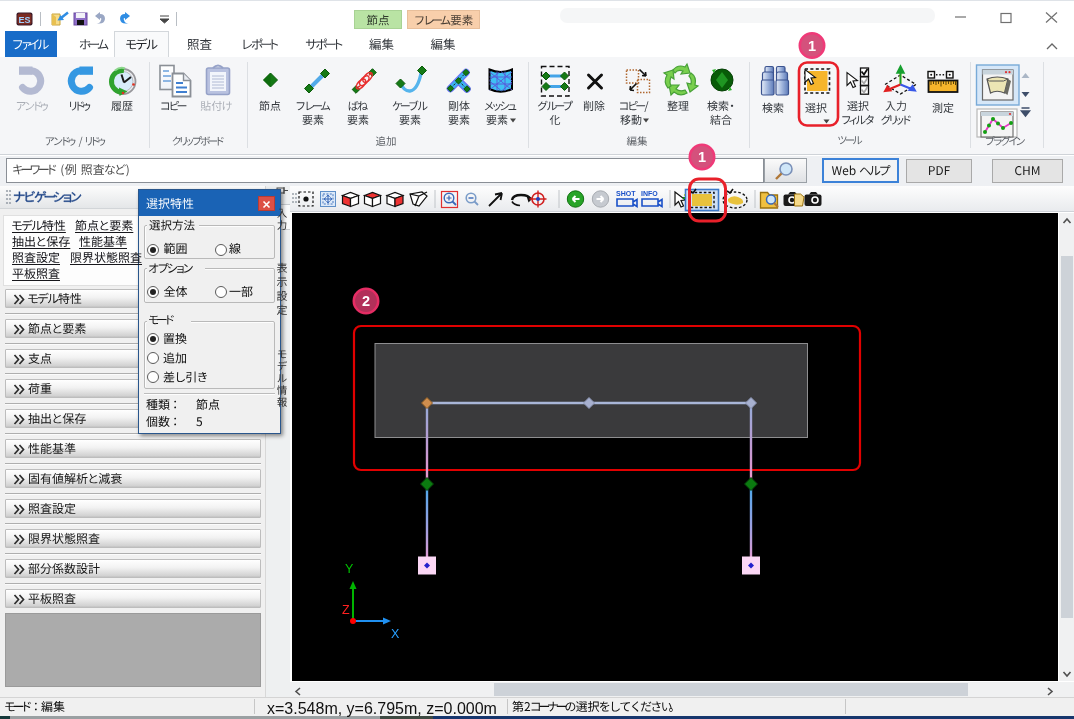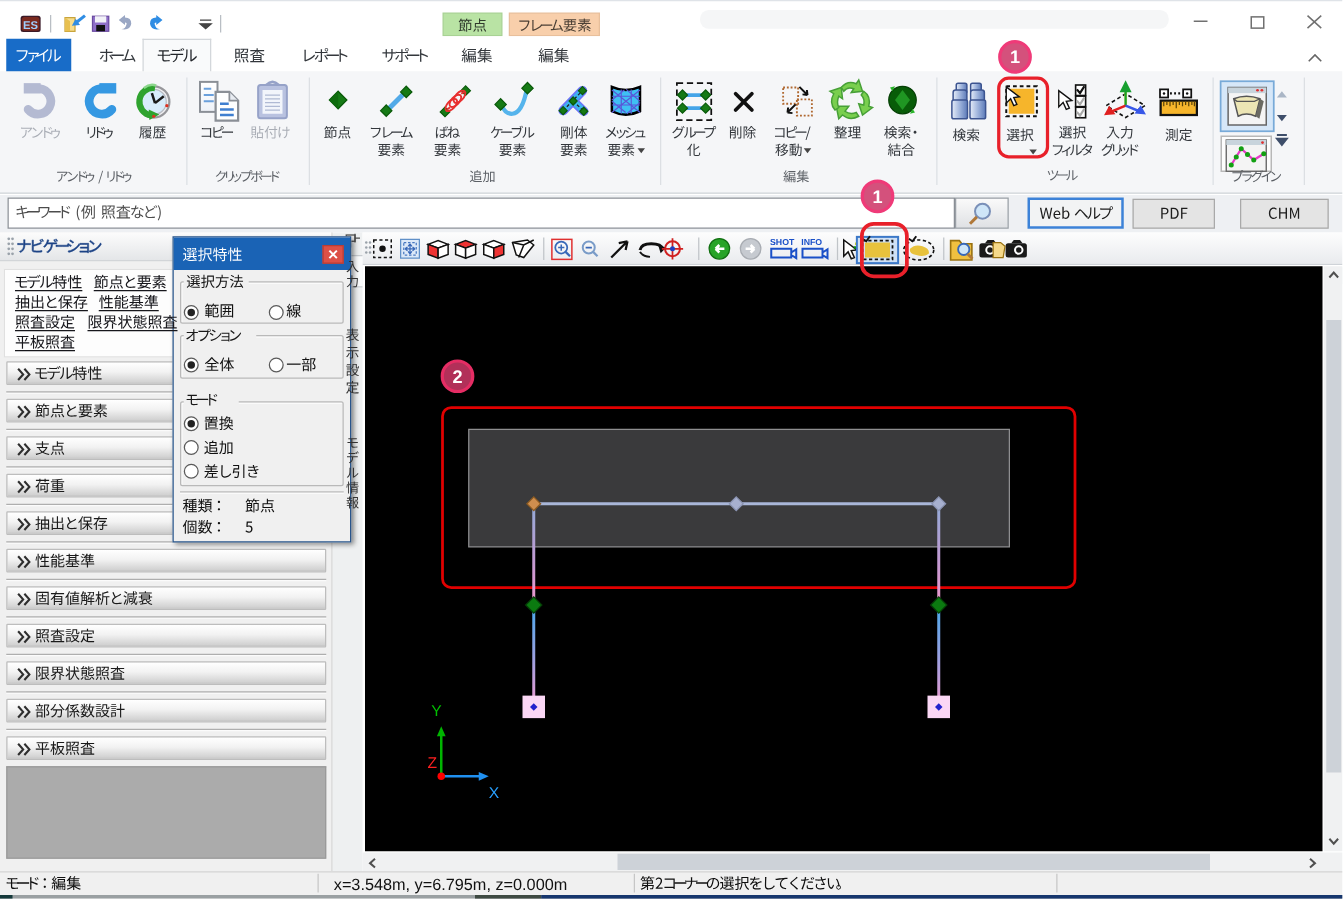--- a/index.html
+++ b/index.html
@@ -154,21 +154,21 @@
       <path d="M8 3 l-4 3.5 4 3.5" fill="none" stroke="#505050" stroke-width="1.6"></path>
     </svg></div>
 <div class="abs" style="left:494px;top:683px;width:474px;height:13px;background:#cdd2d8"></div>
 <div class="abs" style="left:1043px;top:684px;width:13px;height:13px"><svg width="13" height="13">
       <path d="M5 3 l4 3.5 -4 3.5" fill="none" stroke="#505050" stroke-width="1.6"></path>
     </svg></div>
 
 <div class="abs" style="left:254px;top:699px;width:1px;height:15px;background:#c6c6c6"></div>
 <div class="abs" style="left:507px;top:699px;width:1px;height:15px;background:#c6c6c6"></div>
 <div class="abs" style="left:845px;top:699px;width:1px;height:15px;background:#c6c6c6"></div>
-<div class="abs" style="left:267px;top:700px;width:240px;height:14px;font-size:13px;color:#111;font-family:'Liberation Sans',sans-serif">x=3.548m, y=6.795m, z=0.000m</div>
+<div class="abs" style="left:267px;top:700px;width:240px;height:14px;font-size:16px;color:#111;font-family:'Liberation Sans',sans-serif">x=3.548m, y=6.795m, z=0.000m</div>
 
 <div class="abs" style="left:0;top:716px;width:10px;height:3px;background:#15393b"></div>
 <div class="abs" style="left:380px;top:716px;width:53px;height:3px;background:#3e4a42"></div>
 <div class="abs" style="left:433px;top:716px;width:641px;height:3px;background:#16366d"></div>
 
 <svg class="abs" style="left:0;top:0" width="1074" height="186">
 <defs>
 <linearGradient id="steel" x1="0" y1="0" x2="1" y2="0">
  <stop offset="0" stop-color="#e6edf8"></stop>
         <stop offset="0.5" stop-color="#9fb4dc"></stop>

